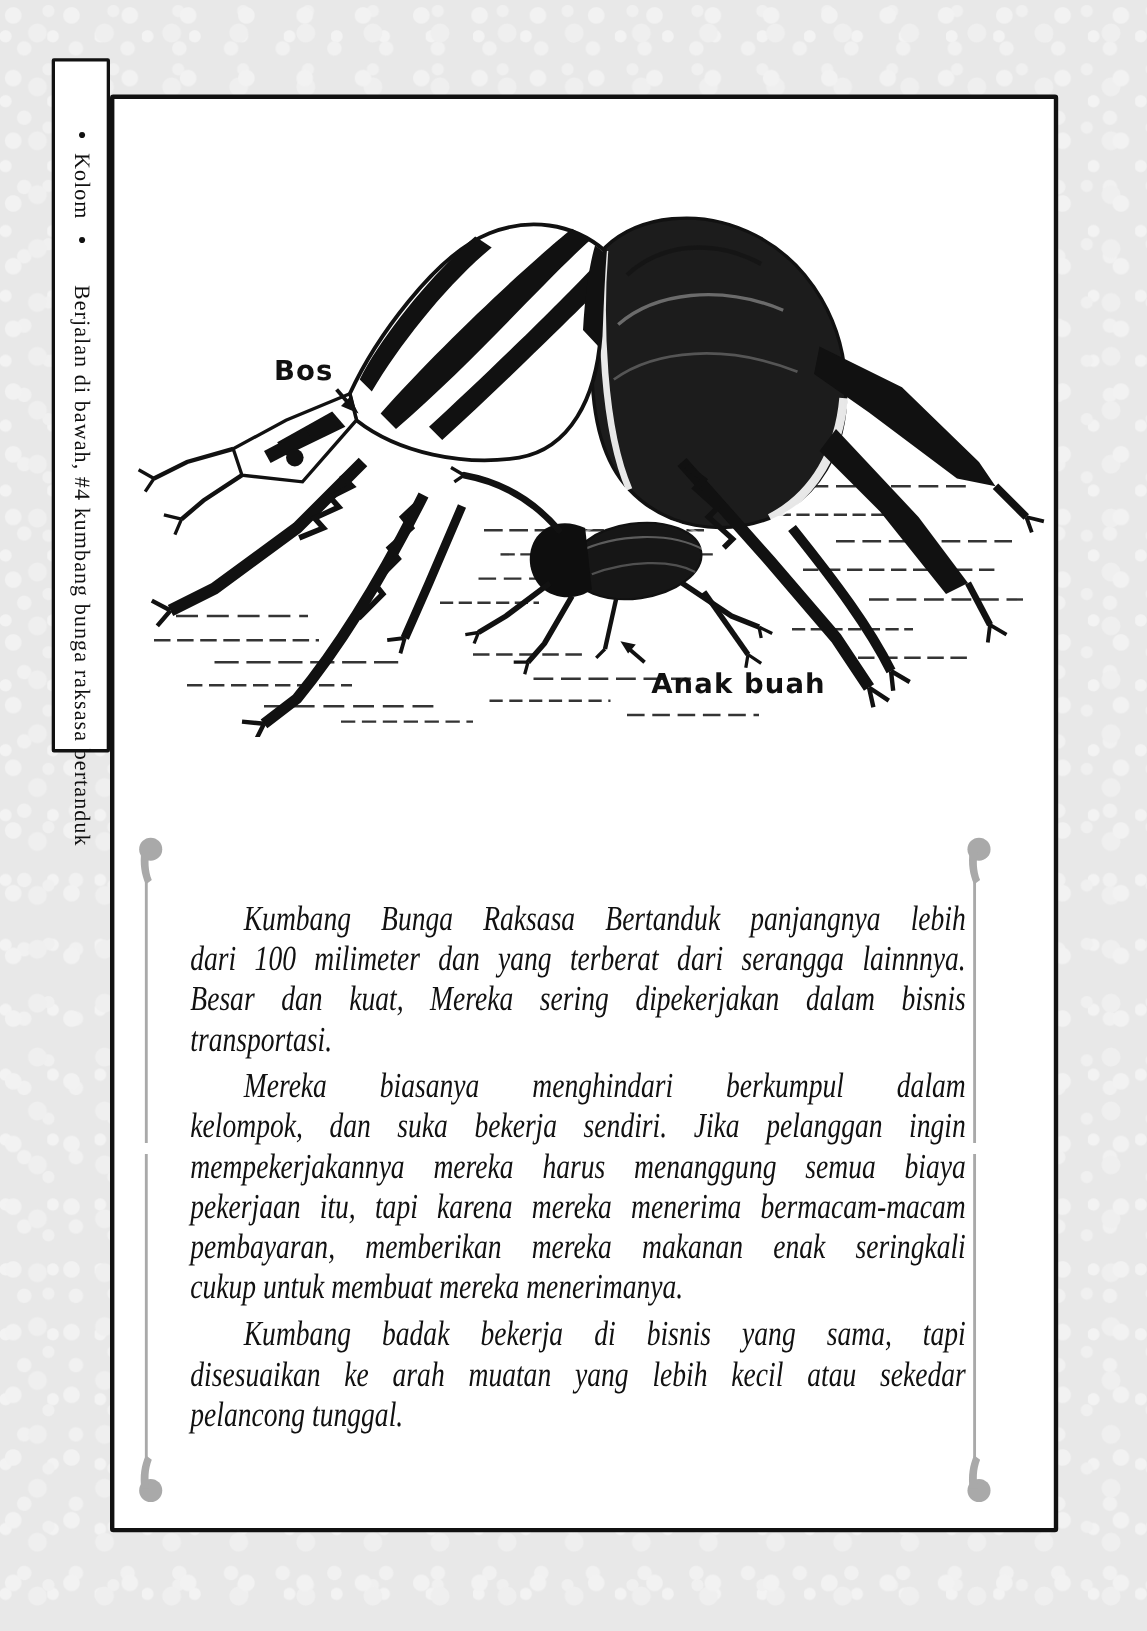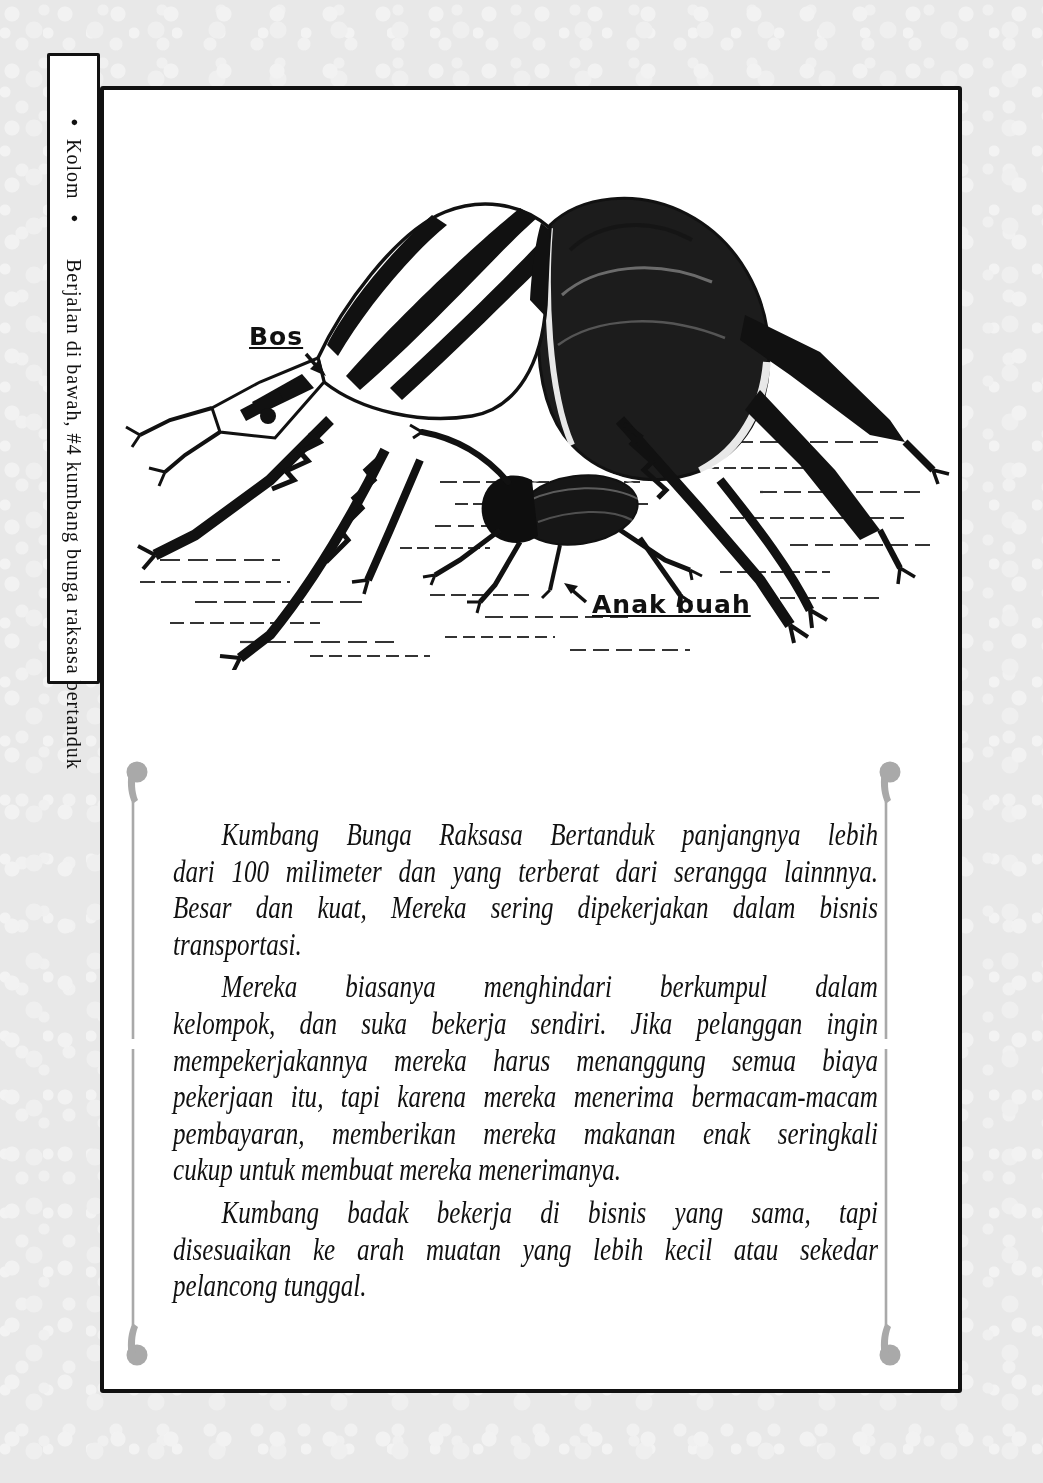--- a/index.html
+++ b/index.html
@@ -34,24 +34,24 @@
     font-size:20px;color:#111;letter-spacing:1px;
     padding-top:58px;white-space:nowrap;
   }
   .side-tab-text .bullet{font-size:13px;letter-spacing:0;}
   .side-tab-text .seg-label{margin-top:10px;margin-bottom:10px;}
   .side-tab-text .seg-title{margin-top:34px;}
   .illus{position:absolute;left:100px;top:90px;width:862px;height:580px;}
   .hand-label{
     position:absolute;color:#111;
     font-family:"DejaVu Sans", sans-serif;font-weight:700;font-size:25px;
-    letter-spacing:1px;white-space:nowrap;text-decoration:underline;
+    letter-spacing:1px;white-space:nowrap;
   }
   .hand-label.bos{left:249px;top:322px;}
-  .hand-label.anak{left:592px;top:590px;}
+  .hand-label.anak{left:592px;top:607px;}
   .ornament{position:absolute;width:36px;height:614px;}
   .ornament.left{left:120px;top:757px;}
   .ornament.right{left:873px;top:757px;}
   .text-col{position:absolute;left:173px;top:816px;width:705px;height:500px;font-style:italic;}
   .condense{
     width:900px;transform:scaleX(0.7833);transform-origin:0 0;
     color:#111;font-size:32px;line-height:36.6px;
     font-family:"Liberation Serif", serif;
   }
   .para{margin:0 0 6px 0;}

